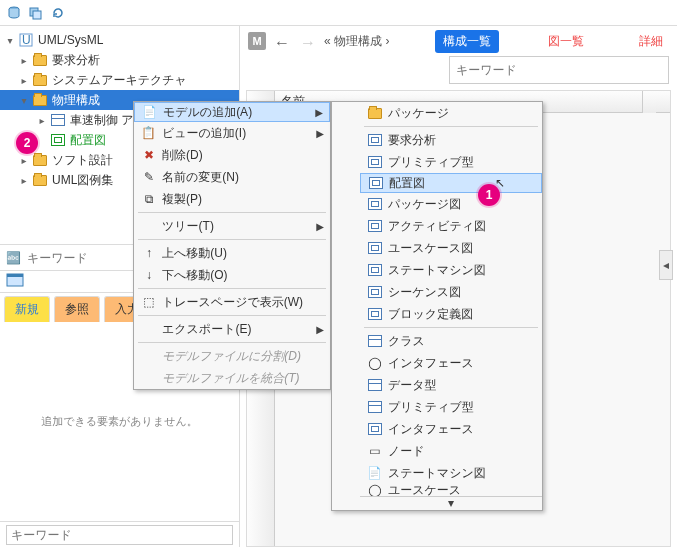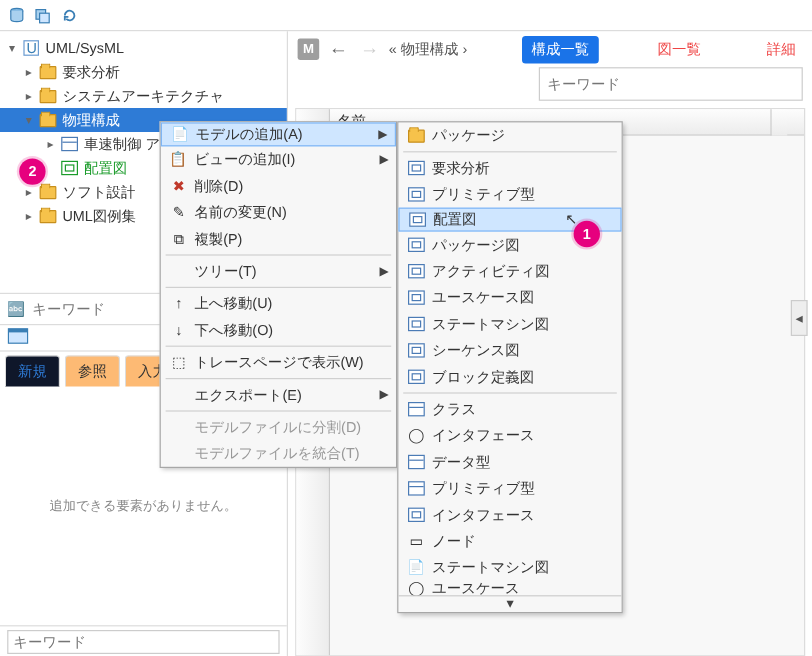--- a/index.html
+++ b/index.html
@@ -12,21 +12,21 @@
   .tree-row { display: flex; align-items: center; height: 20px; padding-left: 4px; white-space: nowrap; }
   .tree-row .expander { width: 12px; text-align: center; color: #666; font-size: 10px; }
   .tree-row .ticon { width: 16px; height: 16px; display: inline-flex; align-items: center; justify-content: center; margin: 0 2px; }
   .tree-row .label { padding: 0 2px; }
   .tree-row.selected { background: #2e7bd6; color: #fff; }
   .indent1 { padding-left: 18px; } .indent2 { padding-left: 36px; }
   .left-search { height: 26px; border-top: 1px solid #dcdcdc; display: flex; align-items: center; padding: 0 6px; gap: 4px; color:#888; }
   .left-search input { flex: 1; border: none; outline: none; font-size:12px; color:#aaa; }
   .left-tabs { height: 30px; border-top: 1px solid #dcdcdc; display: flex; align-items: flex-end; }
   .left-tabs .tab { padding: 4px 10px; border: 1px solid #dcdcdc; border-bottom: none; margin-left: 4px; background: #fdba74; border-radius: 3px 3px 0 0;}
-  .left-tabs .tab.active { background: #0f172a; color:#2e7bd6; }
+  .left-tabs .tab.active { background: #fde047; color:#2e7bd6; }
   .left-empty { flex:1; display:flex; align-items:center; justify-content:center; color:#888; font-size:11px; }
   .left-bottom-search { height: 26px; border-top: 1px solid #dcdcdc; display:flex; align-items:center; padding:0 6px; }
   .left-bottom-search input { flex:1; border:1px solid #ccc; padding:2px 4px; font-size:12px; color:#aaa; }
   .right { flex:1; display:flex; flex-direction:column; }
   .right-header { height: 30px; display:flex; align-items:center; gap:6px; padding: 0 8px; }
   .right-header .m-badge { width:18px; height:18px; background:#9e9e9e; color:#fff; display:flex; align-items:center; justify-content:center; font-weight:bold; border-radius:2px; font-size:11px; }
   .right-header .arrow { color:#666; font-size:16px; padding:0 2px; }
   .right-header .crumb { color:#555; }
   .right-header .spacer { flex:1; }
   .btn-primary { background:#1a73e8; color:#fff; border:none; padding:3px 8px; border-radius:3px; }
@@ -34,27 +34,27 @@
   .right-search { height:28px; display:flex; justify-content:flex-end; padding:0 8px; }
   .right-search input { width: 220px; border:1px solid #ccc; padding:3px 6px; color:#aaa; }
   .right-body { flex:1; background:#f8f8f8; margin:6px 6px 0 6px; border:1px solid #dcdcdc; position:relative; }
   .right-body .col-header { height:22px; background:linear-gradient(#fdfdfd,#ececec); border-bottom:1px solid #ccc; display:flex; align-items:center; padding-left:6px; margin-left:28px; }
   .right-body .row-header { position:absolute; top:0; left:0; width:28px; height:100%; background:linear-gradient(90deg,#fdfdfd,#ececec); border-right:1px solid #ccc; }
   .right-body .col-resize { position:absolute; top:0; right:14px; width:14px; height:22px; background:linear-gradient(#fdfdfd,#ececec); border-left:1px solid #ccc; }
   .right-panel { position:absolute; top:250px; right:4px; width:14px; height:30px; background:#eee; border:1px solid #ccc; display:flex; align-items:center; justify-content:center; color:#555;}
   
   .ctx { position:absolute; background:#f7f7f7; border:1px solid #a7a7a7; box-shadow:2px 2px 4px rgba(0,0,0,.25); }
   .ctx .row { height:22px; display:flex; align-items:center; padding:0 20px 0 6px; white-space:nowrap; position:relative; }
-  .ctx .row.disabled { color:#999; }
+  .ctx .row.disabled { color:#999;font-style:italic; }
   .ctx .row.highlight { background:#cfe6ff; border:1px solid #7fb6f5; height:20px; }
   .ctx .row .micon { width:18px; height:16px; display:inline-flex; align-items:center; justify-content:center; margin-right:4px; }
   .ctx .sep { height:1px; background:#d0d0d0; margin:2px 4px; }
   .ctx .row .arrow-r { position:absolute; right:6px; font-size:10px; color:#444; }
   .ctx1 { top:101px; left:133px; width:198px; }
-  .ctx2 { top:101px; left:331px; width:188px; }
+  .ctx2 { top:101px; left:331px; width:212px;padding-left:28px; }
   .ctx2 .scroll-hint { height:14px; text-align:center; color:#444; border-top:1px solid #ccc; line-height:12px; }
   
   .callout { position:absolute; width:22px; height:22px; border-radius:50%; background:#e6007e; color:#fff; font-weight:bold; display:flex; align-items:center; justify-content:center; font-size:12px; box-shadow:0 0 0 2px rgba(230,0,126,.2);}
   .callout.one { top:184px; left:478px; }
   .callout.two { top:132px; left:16px; }
   
   .folder-icon { width:14px; height:11px; background:#f6c24b; border:1px solid #c78f1c; border-radius:1px; position:relative; }
   .folder-icon::before { content:""; position:absolute; top:-3px; left:0; width:6px; height:3px; background:#f6c24b; border:1px solid #c78f1c; border-bottom:none; border-radius:1px 1px 0 0;}
   .diagram-icon { width:14px; height:12px; border:1px solid #4b7bb5; background:#fff; position:relative; }
   .diagram-icon::after { content:""; position:absolute; inset:2px; border:1px solid #4b7bb5; }

